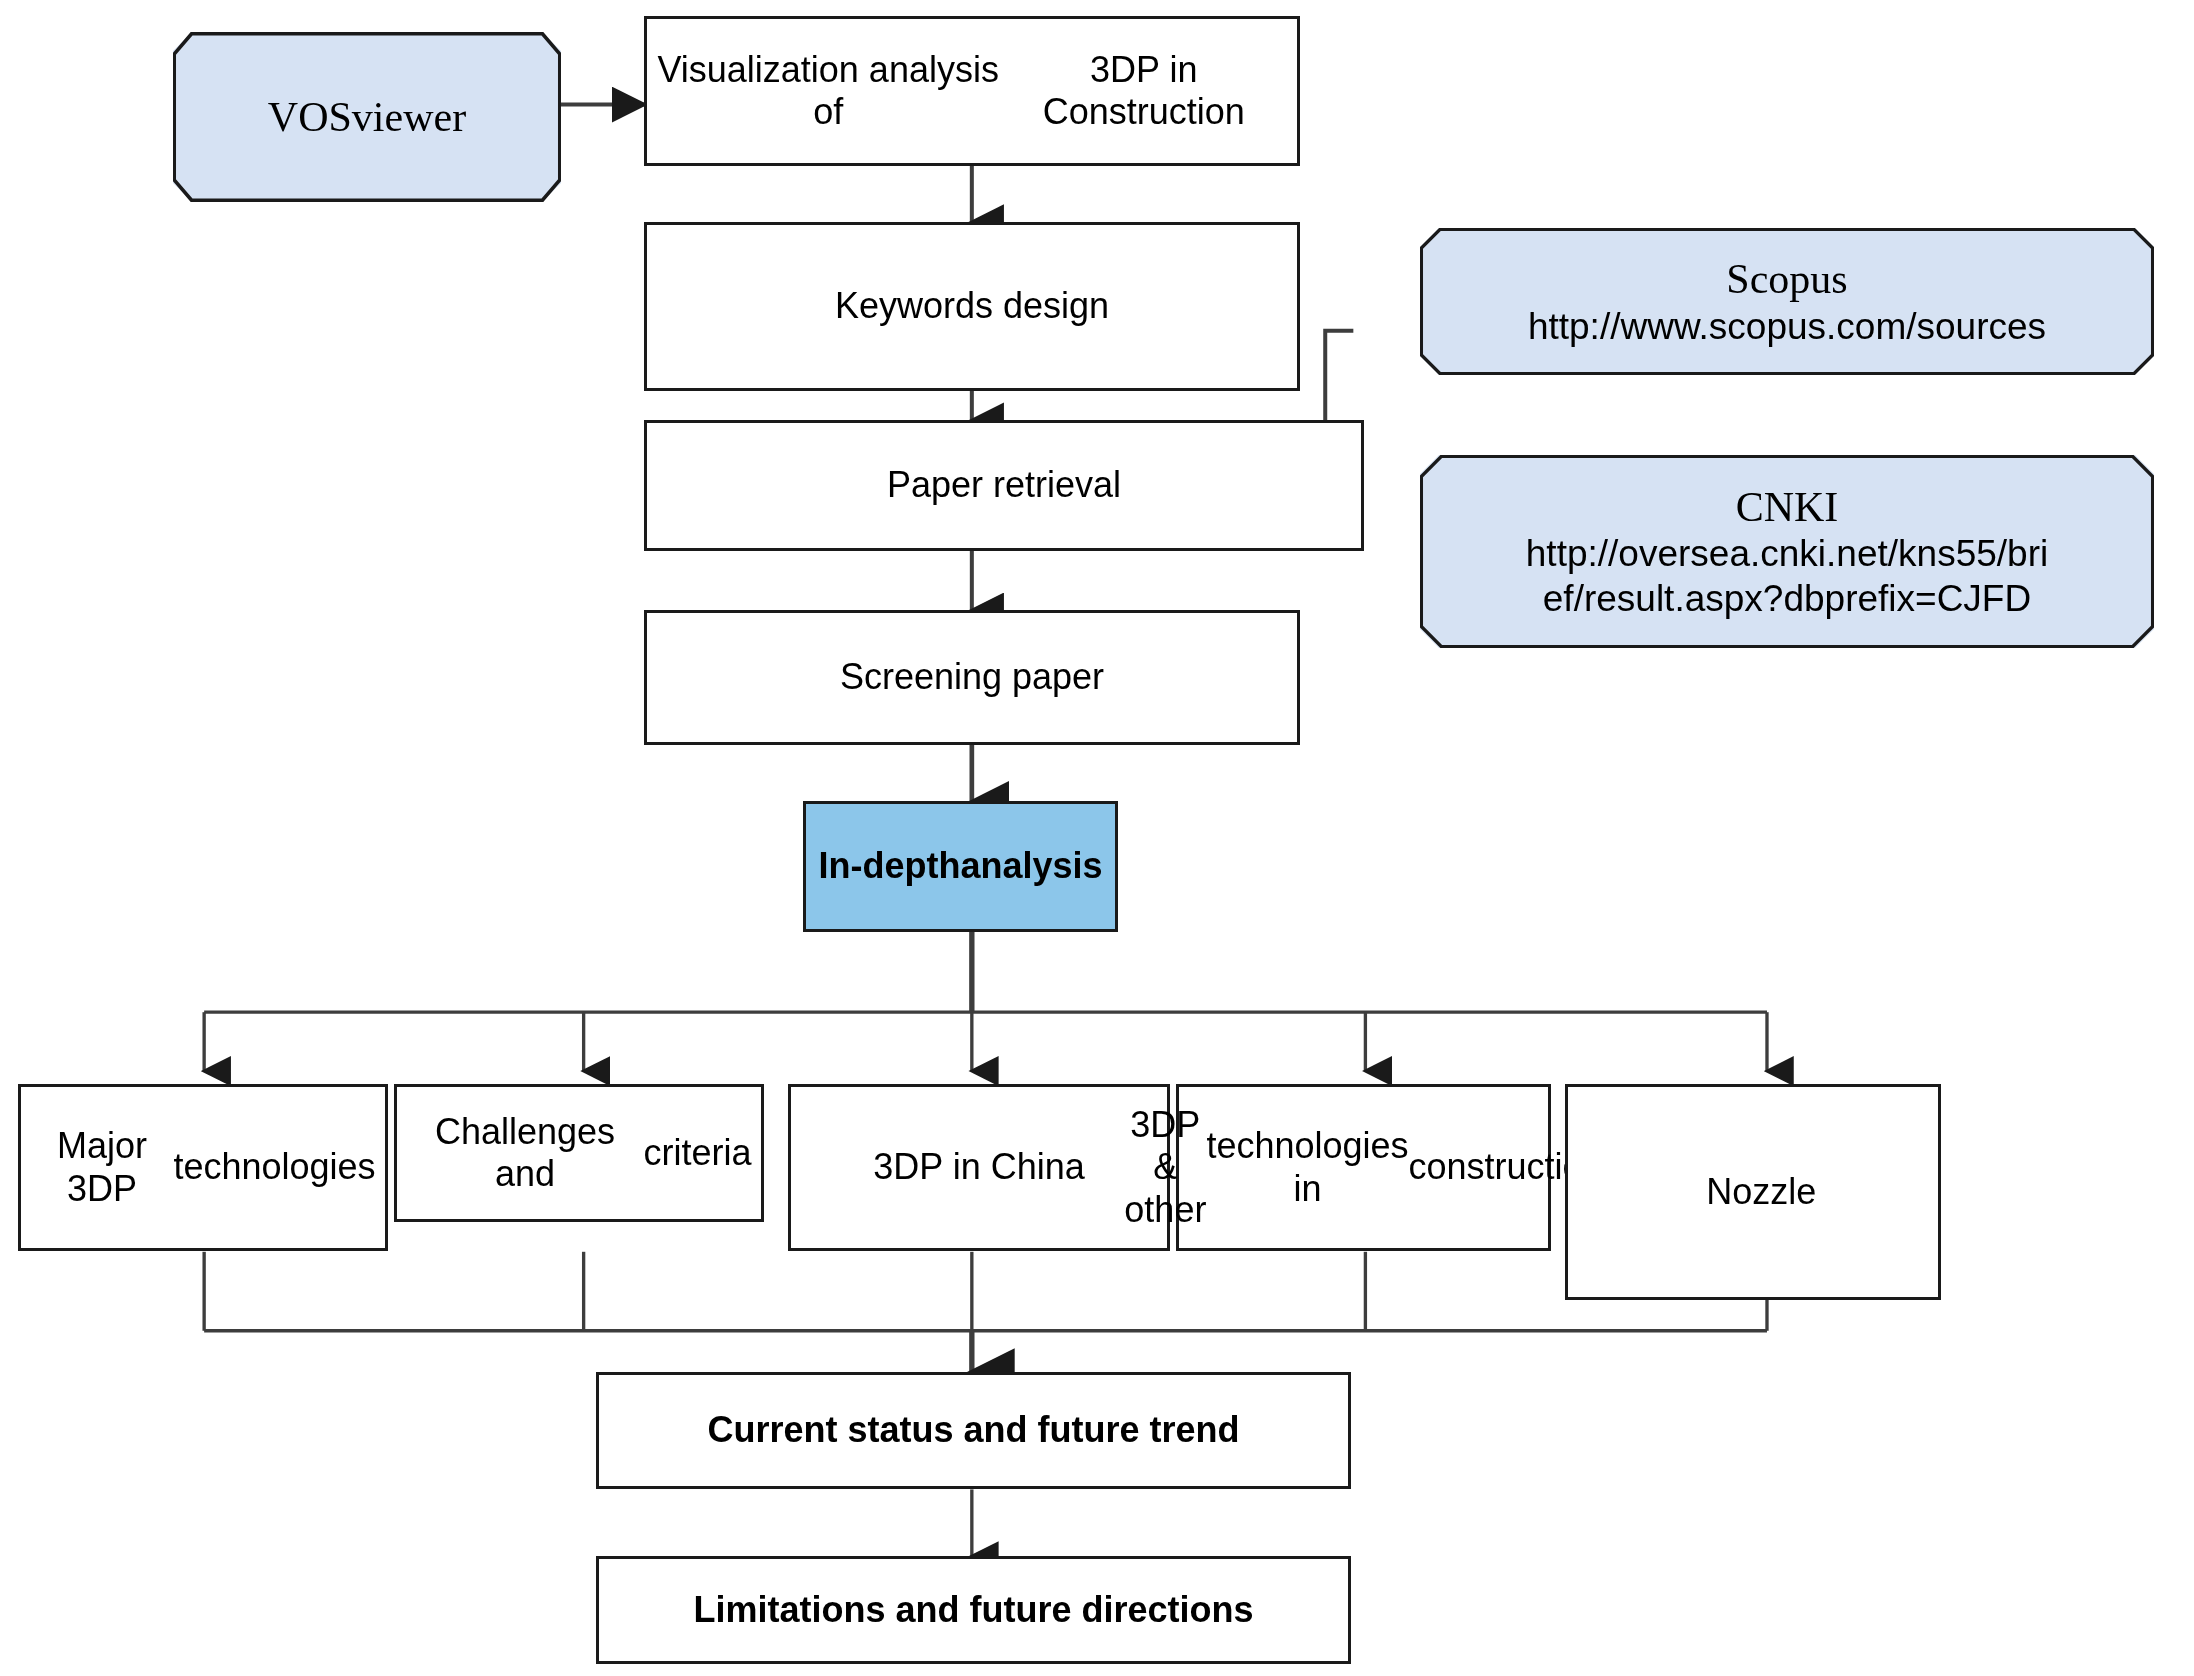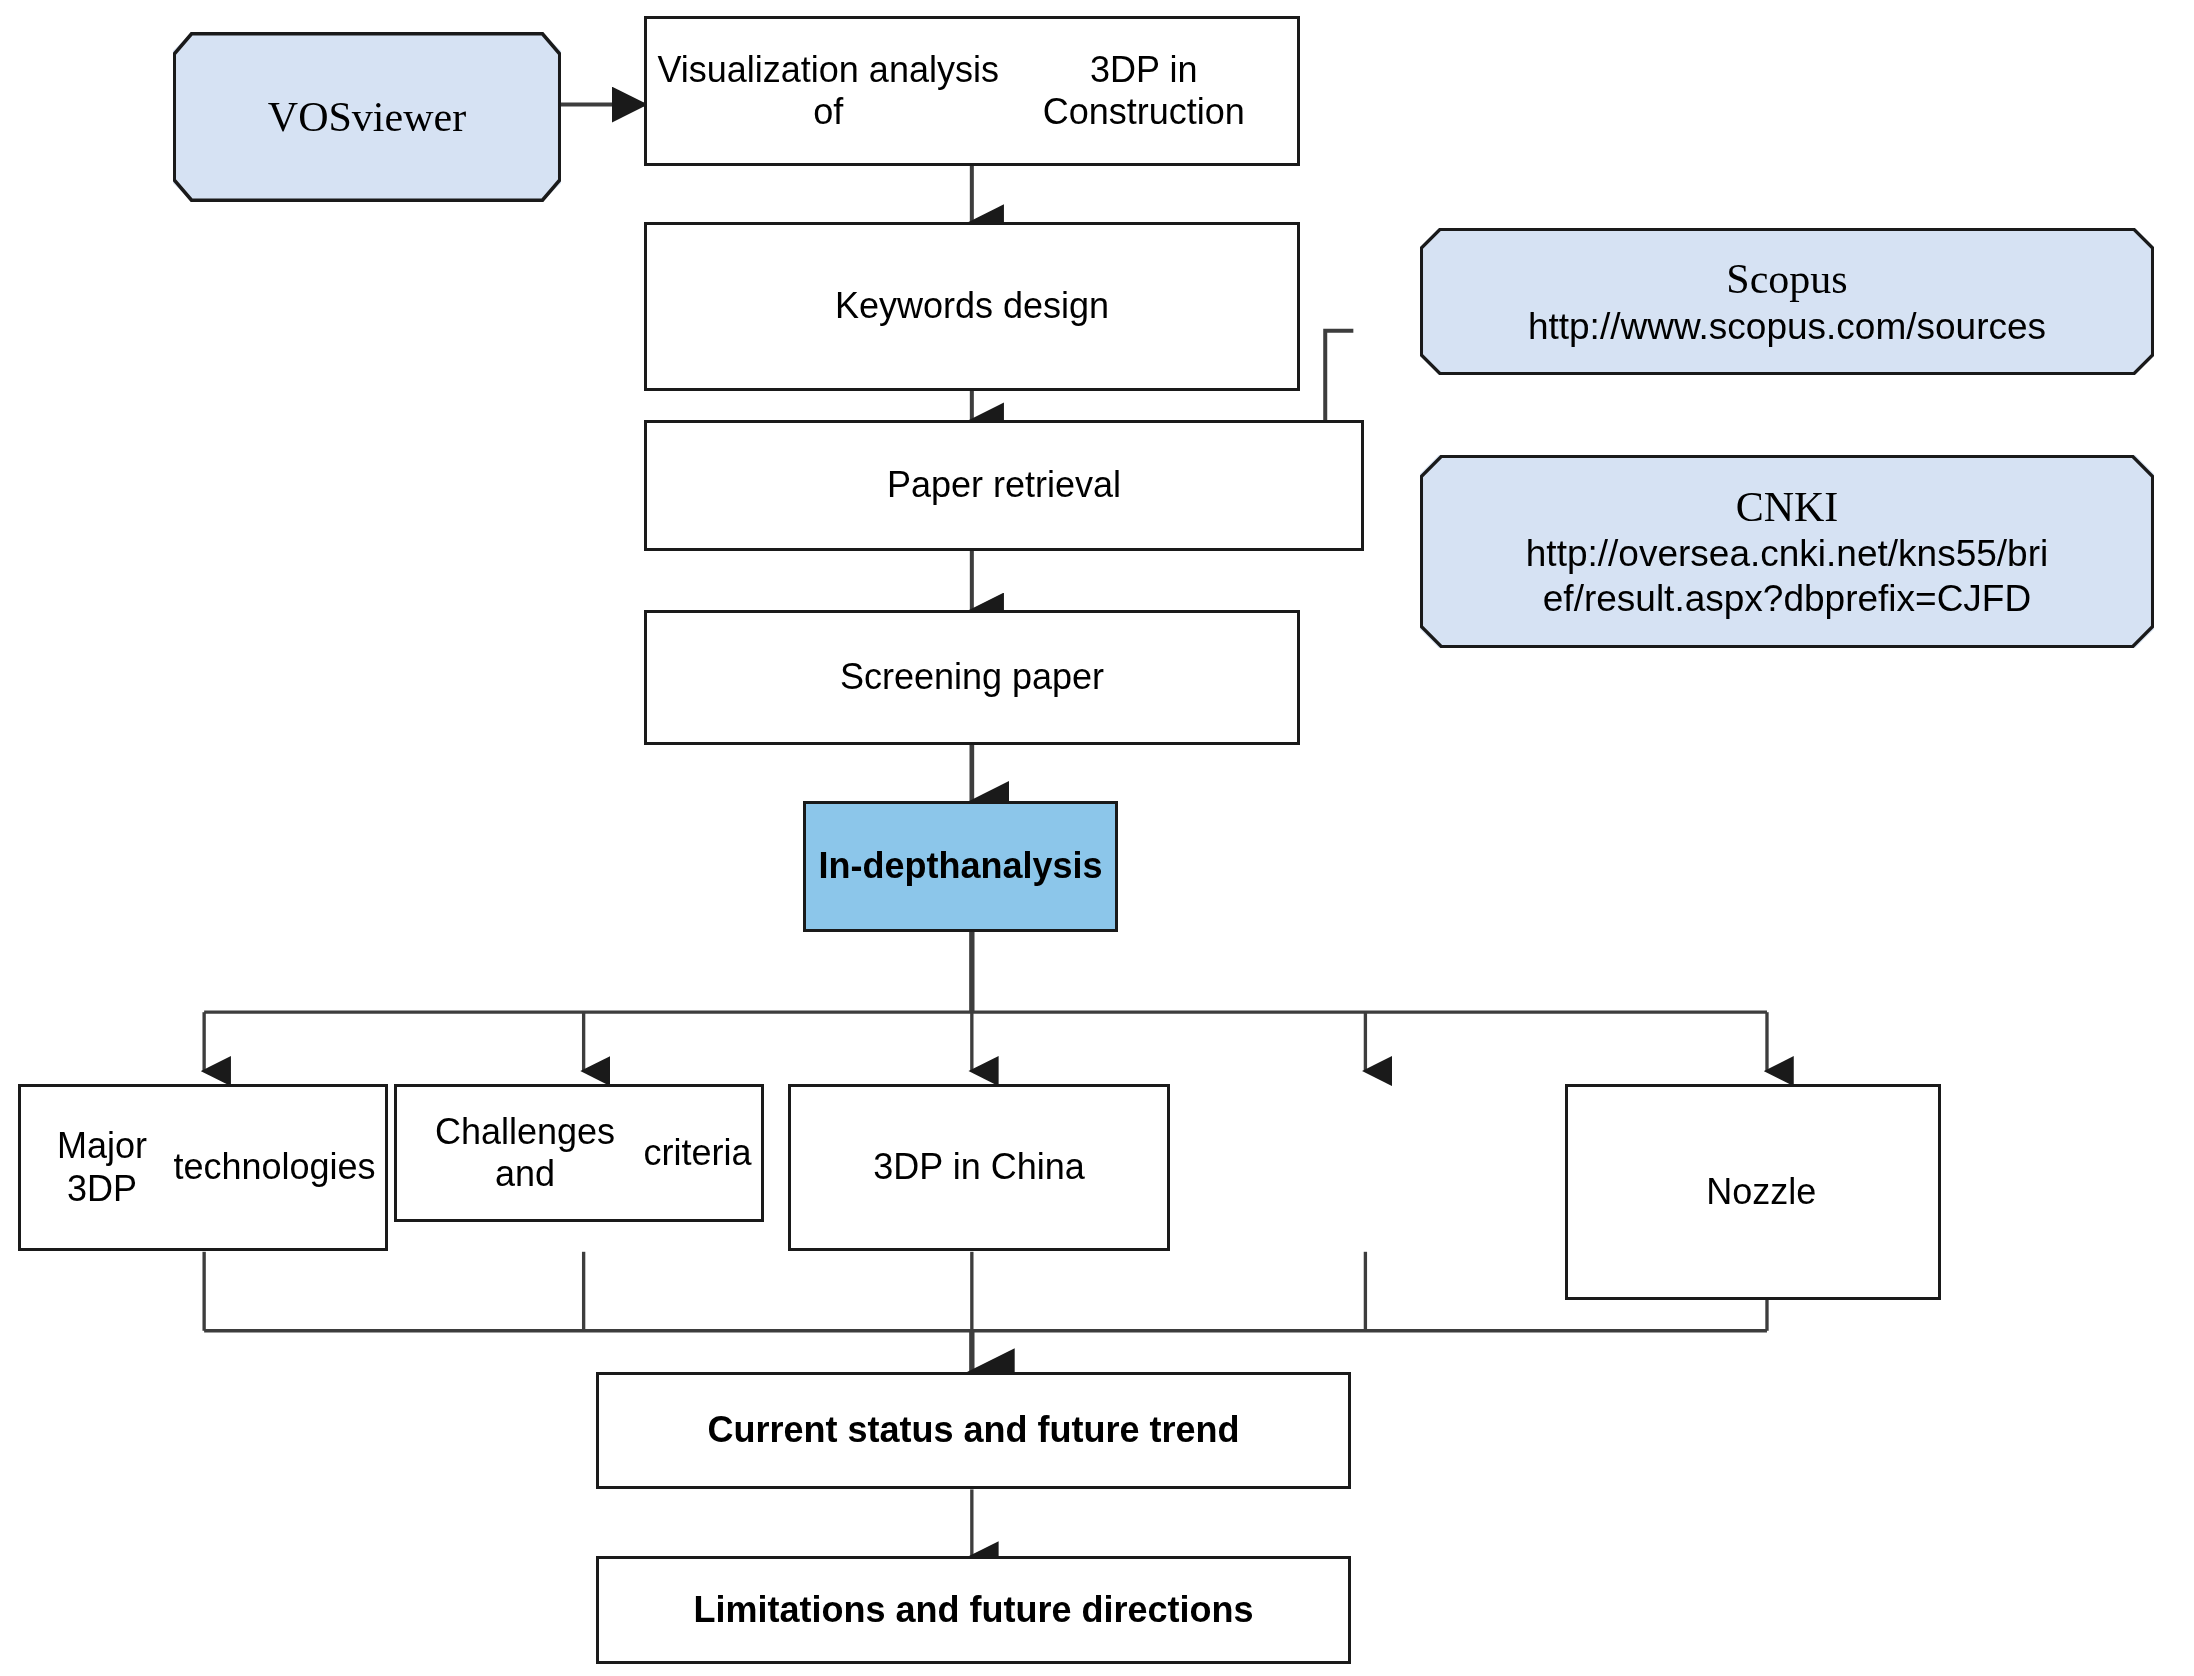--- a/index.html
+++ b/index.html
@@ -231,20 +231,27 @@
       <span>criteria</span>
     </div>
   </div>
 
   <div class="node box" style="left:788px; top:1084px; width:382px; height:167px;">
     <div class="lines">
       <span>3DP in China</span>
     </div>
   </div>
 
+  <div class="node box" style="left:1176px; top:1084px; width:375px; height:167px;">
+    <div class="lines">
+      <span>3DP &amp; other</span>
+      <span>technologies in</span>
+      <span>construction</span>
+    </div>
+  </div>
 
   <div class="node box" style="left:1565px; top:1084px; width:376px; height:216px;padding-left:26px;">
     <div class="lines">
       <span>Nozzle</span>
     </div>
   </div>
 
   <div class="node box bold" style="left:596px; top:1372px; width:755px; height:117px;">
     <span>Current status and future trend</span>
   </div>

